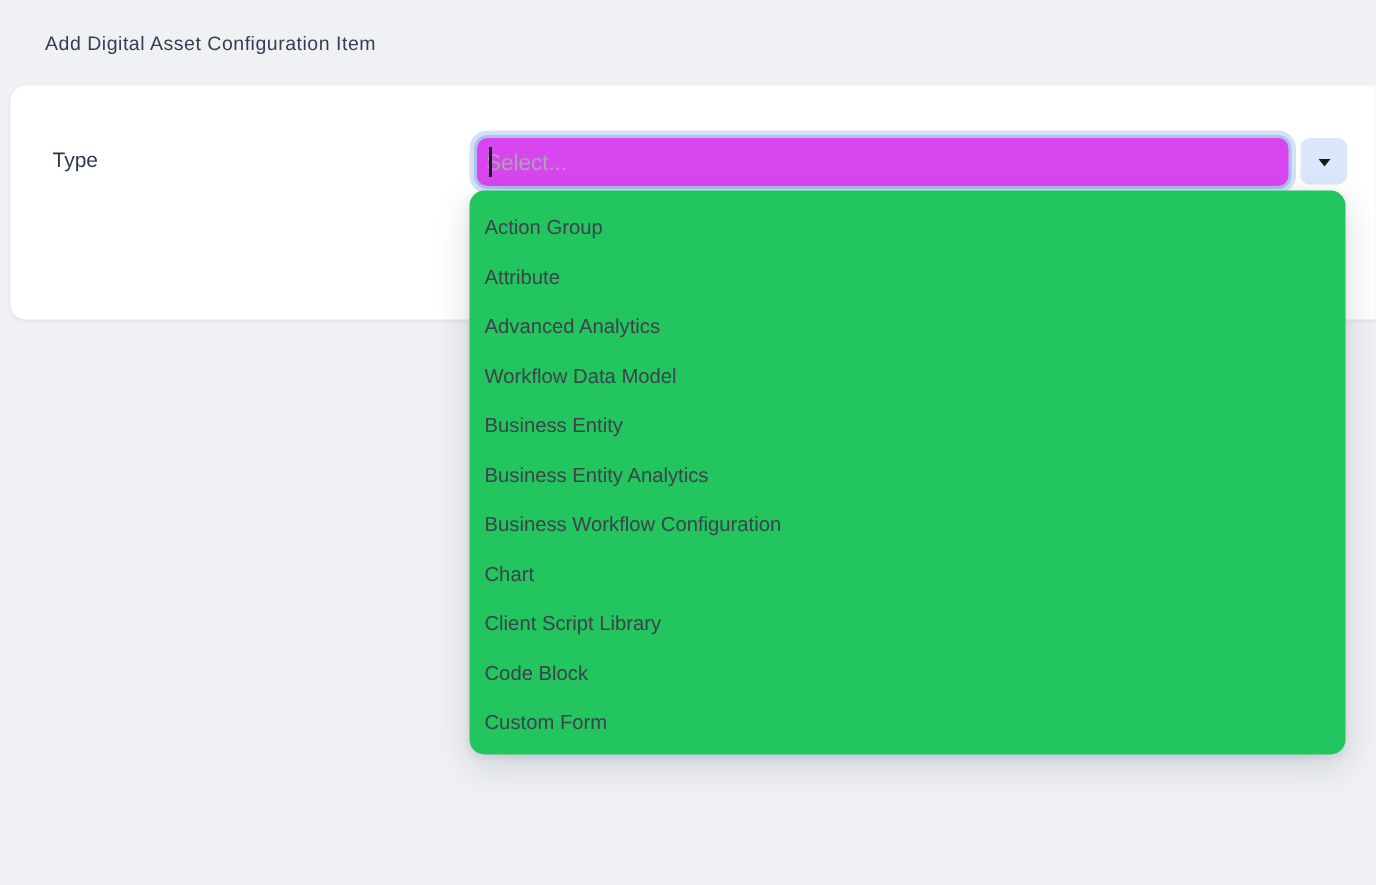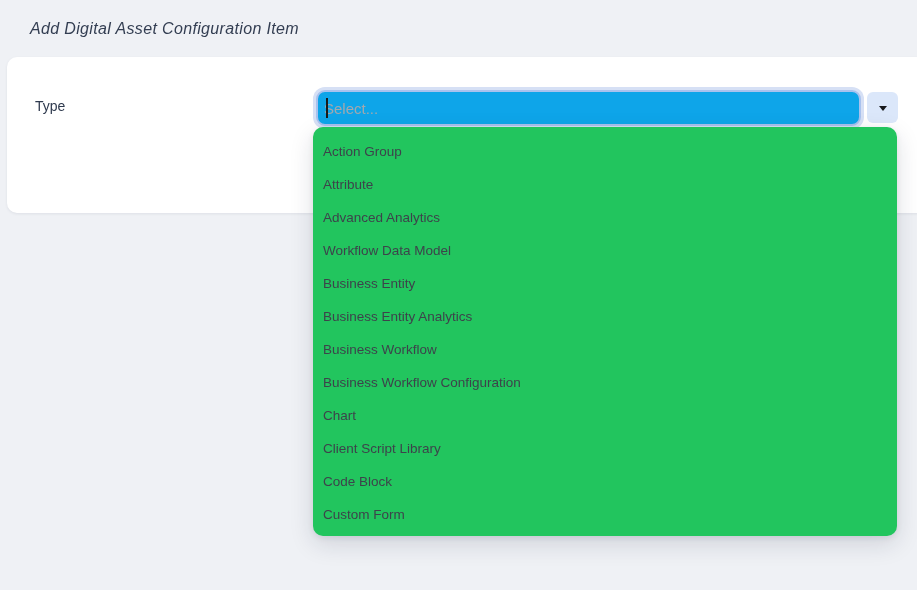--- a/index.html
+++ b/index.html
@@ -7,25 +7,24 @@
     width: 917px; height: 590px;
     overflow: hidden;
     font-family: "Liberation Sans", sans-serif;
     background: #eff1f5;
     position: relative;
   }
   .page-title {
     position: absolute;
     left: 30px; top: 0; height: 57px;
     display: flex; align-items: center;
-    font-size: 16px;
+    font-size: 13px;
     font-weight: 500;
     letter-spacing: 0.35px;
     color: #333e52;
-    font-style: italic;
   }
   .form-card {
     position: absolute;
     left: 7px; top: 57px;
     width: 922px; 
     height: 156px;
     background: #ffffff;
     border-radius: 10px;
     box-shadow: 0 1px 3px rgba(25, 39, 68, 0.08);
   }
@@ -40,21 +39,21 @@
   .select-wrap {
     position: absolute;
     left: 316px; top: 90px;
     width: 545px; height: 36px;
   }
   .type-input {
     width: 100%; height: 100%;
     border: 2px solid #a9c2ee;
     border-radius: 9px;
     box-shadow: 0 0 0 3px #d6e0f5;
-    background: #0ea5e9;
+    background: #d946ef;
     font-family: "Liberation Sans", sans-serif;
     font-size: 15px;
     color: #333;
     padding: 0 10px 0 6px;
     outline: none;
   }
   .type-input::placeholder { color: #a3a8ae; opacity: 1; }
   .text-cursor {
     position: absolute;
     left: 10px; top: 8px;
@@ -116,19 +115,18 @@
 </button>
 
 <ul class="dropdown-panel">
 
 <li class="dropdown-option">Action Group</li>
     <li class="dropdown-option">Attribute</li>
     <li class="dropdown-option">Advanced Analytics</li>
     <li class="dropdown-option">Workflow Data Model</li>
     <li class="dropdown-option">Business Entity</li>
     <li class="dropdown-option">Business Entity Analytics</li>
-    <li class="dropdown-option">Business Workflow</li>
     <li class="dropdown-option">Business Workflow Configuration</li>
     <li class="dropdown-option">Chart</li>
     <li class="dropdown-option">Client Script Library</li>
     <li class="dropdown-option">Code Block</li>
     <li class="dropdown-option">Custom Form</li>
   </ul>
 
 </body></html>

